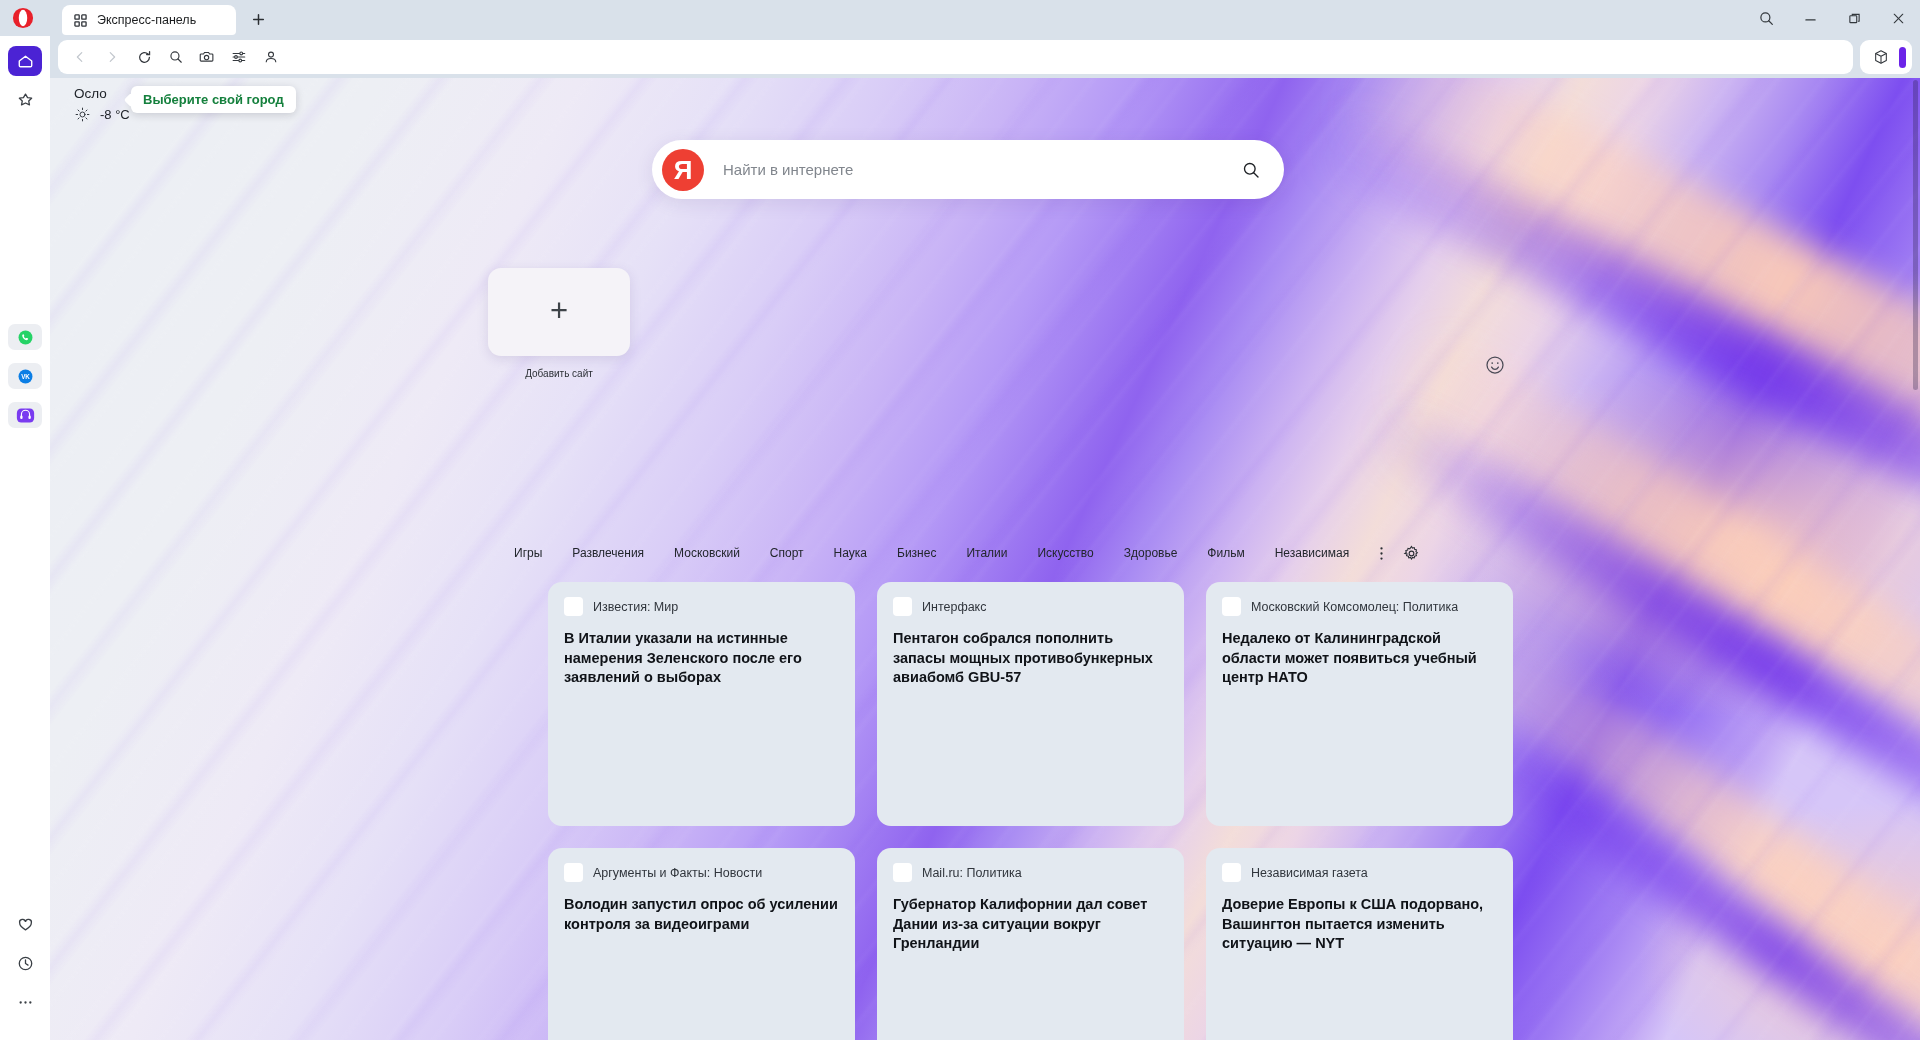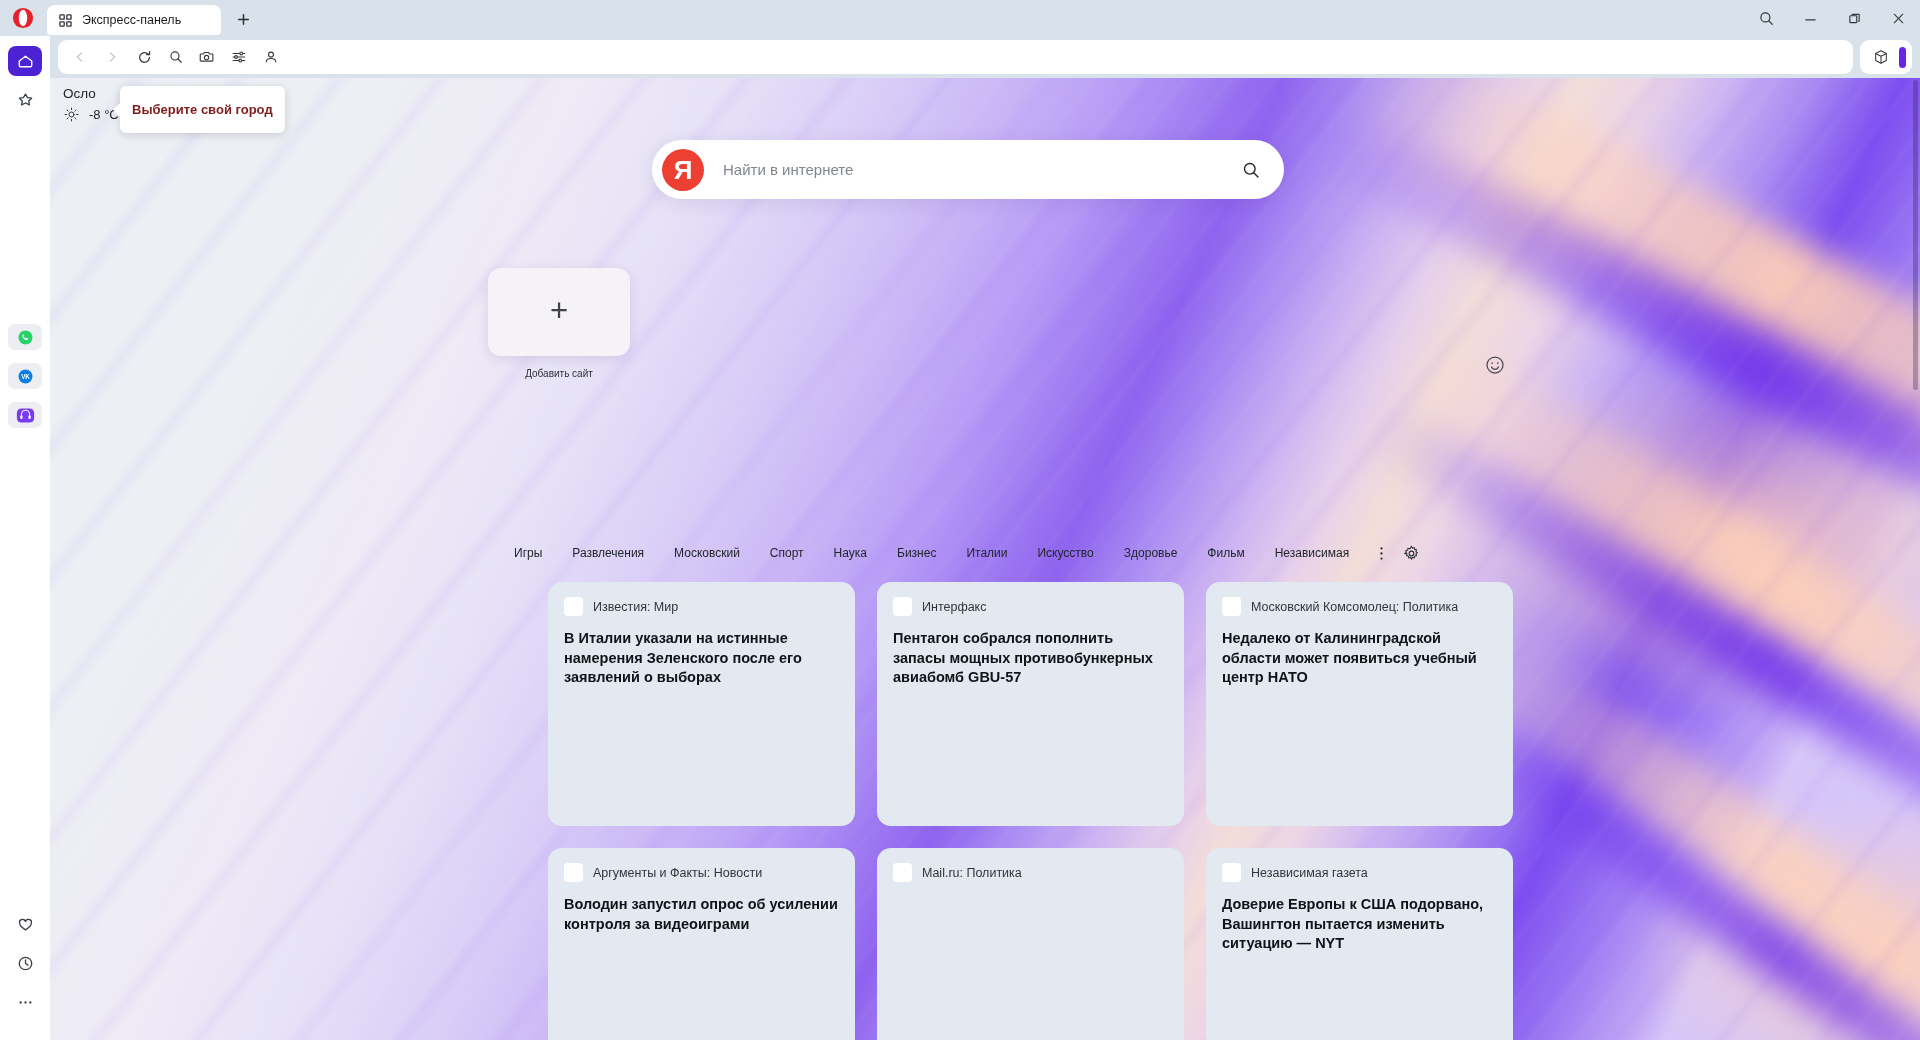--- a/index.html
+++ b/index.html
@@ -17,21 +17,21 @@
     background: #d9e1ea; display: flex; align-items: center;
   }
   .opera-logo {
     width: 46px; height: 36px; display: flex; align-items: center; justify-content: center;
   }
   .opera-logo svg { display: block; }
   .tab {
     display: flex; align-items: center; gap: 9px;
     height: 30px; min-width: 174px; max-width: 174px;
     background: #ffffff; border-radius: 8px 8px 4px 4px;
-    padding: 0 11px; margin-left: 1px; margin-top: 4px;
+    padding: 0 11px; margin-left: 16px; margin-top: 4px;
   }
   .tab-favicon { width: 15px; height: 15px; flex: 0 0 15px; display: flex; align-items: center; justify-content: center; }
   .tab-title {
     font-size: 12.5px; color: #1b1d1f; white-space: nowrap; overflow: hidden; text-overflow: ellipsis;
   }
   .newtab-btn {
     width: 26px; height: 26px; margin-left: 9px; margin-top: 3px; border-radius: 6px;
     display: flex; align-items: center; justify-content: center; color: #2b2f33;
     font-size: 16px; line-height: 1;
   }
@@ -124,29 +124,29 @@
   .r3 { left: 1280px; top: 470px; width: 900px; height: 90px; transform: rotate(32deg);
         background: linear-gradient(90deg, rgba(255,206,181,0), rgba(255,209,184,.9), rgba(255,206,181,0)); border-radius: 50px; }
   .r4 { left: 1250px; top: 560px; width: 940px; height: 56px; transform: rotate(32deg);
         background: linear-gradient(90deg, rgba(104,40,234,0), rgba(108,45,236,.85), rgba(104,40,234,0)); border-radius: 34px; }
   .r5 { left: 1330px; top: 760px; width: 820px; height: 80px; transform: rotate(36deg);
         background: linear-gradient(90deg, rgba(255,206,181,0), rgba(255,210,186,.85), rgba(255,206,181,0)); border-radius: 46px; }
   .r6 { left: 1300px; top: 850px; width: 860px; height: 52px; transform: rotate(36deg);
         background: linear-gradient(90deg, rgba(104,40,234,0), rgba(109,46,236,.8), rgba(104,40,234,0)); border-radius: 32px; }
 
   
-  .weather { position: absolute; left: 13px; top: 8px; display: flex; flex-direction: column; gap: 5px; z-index: 6; }
+  .weather { position: absolute; left: 24px; top: 8px; display: flex; flex-direction: column; gap: 5px; z-index: 6; }
   .weather-row { display: flex; align-items: center; gap: 9px; }
   .weather-city { font-size: 13.5px; color: #20242a; }
   .weather-temp { font-size: 13px; color: #20242a; }
   .sun-icon { width: 17px; height: 17px; display: flex; align-items: center; justify-content: center; color: #353a41; }
   .tooltip {
     position: absolute; left: 57px; top: 0px;
-    background: #ffffff; border-radius: 6px; padding: 16px 12px;
-    font-size: 13px; font-weight: bold; color: #7f1d1d;
+    background: #ffffff; border-radius: 6px; padding: 6px 12px;
+    font-size: 13px; font-weight: bold; color: #15803d;
     box-shadow: 0 2px 9px rgba(20,20,40,.16); white-space: nowrap; z-index: 9;
   }
   .tooltip::before {
     content: ""; position: absolute; left: -5px; top: 50%; transform: translateY(-50%) rotate(45deg);
     width: 10px; height: 10px; background: #ffffff; border-radius: 2px;
   }
 
   
   .ysearch {
     position: absolute; left: 602px; top: 62px; width: 632px; height: 59px;
@@ -525,20 +525,21 @@
             <span class="news-src-name">Аргументы и Факты: Новости</span>
           </div>
           <div class="news-title">Володин запустил опрос об усилении контроля за видеоиграми</div>
         </div>
 
         <div class="news-card short">
           <div class="news-src">
             <span class="news-favicon"></span>
             <span class="news-src-name">Mail.ru: Политика</span>
           </div>
+          <div class="news-title">Губернатор Калифорнии дал совет Дании из-за ситуации вокруг Гренландии</div>
         </div>
 
         <div class="news-card short">
           <div class="news-src">
             <span class="news-favicon"></span>
             <span class="news-src-name">Независимая газета</span>
           </div>
           <div class="news-title">Доверие Европы к США подорвано, Вашингтон пытается изменить ситуацию — NYT</div>
         </div>
       </div>

